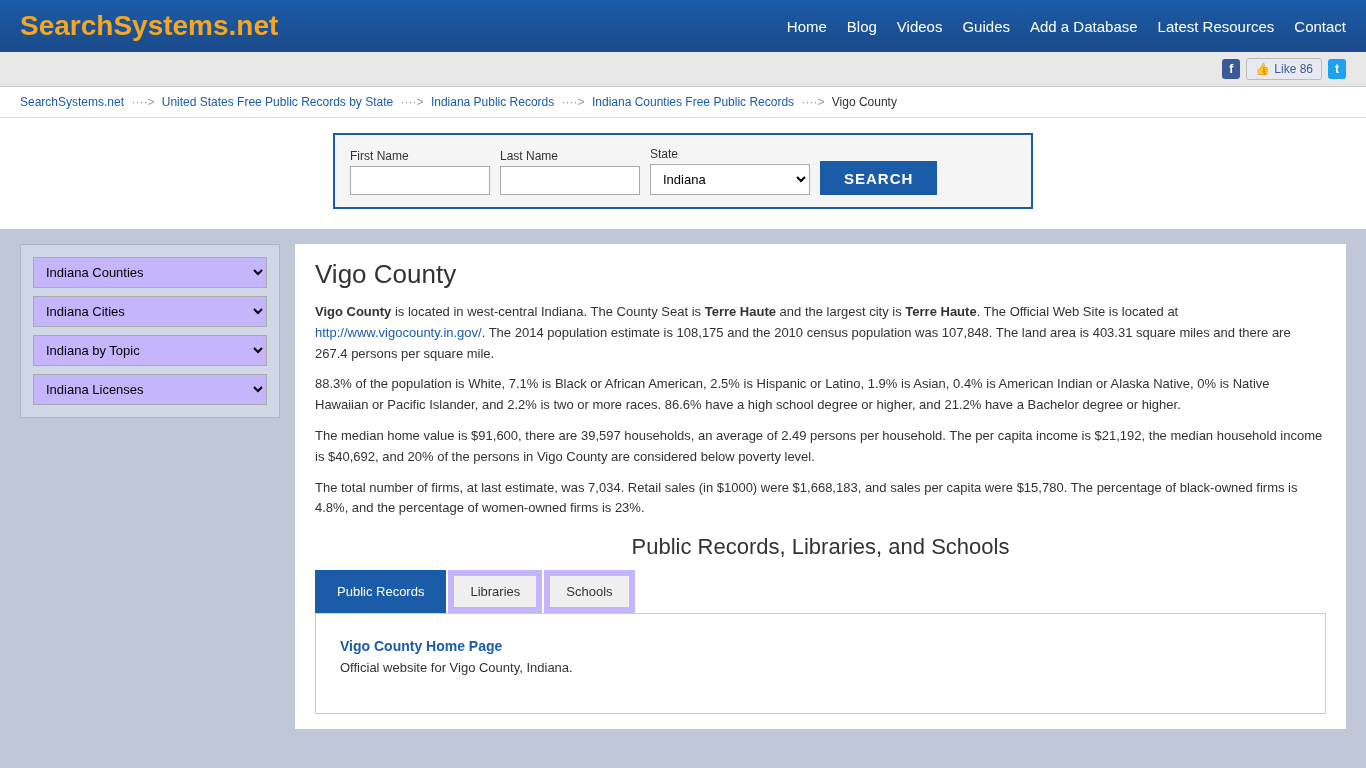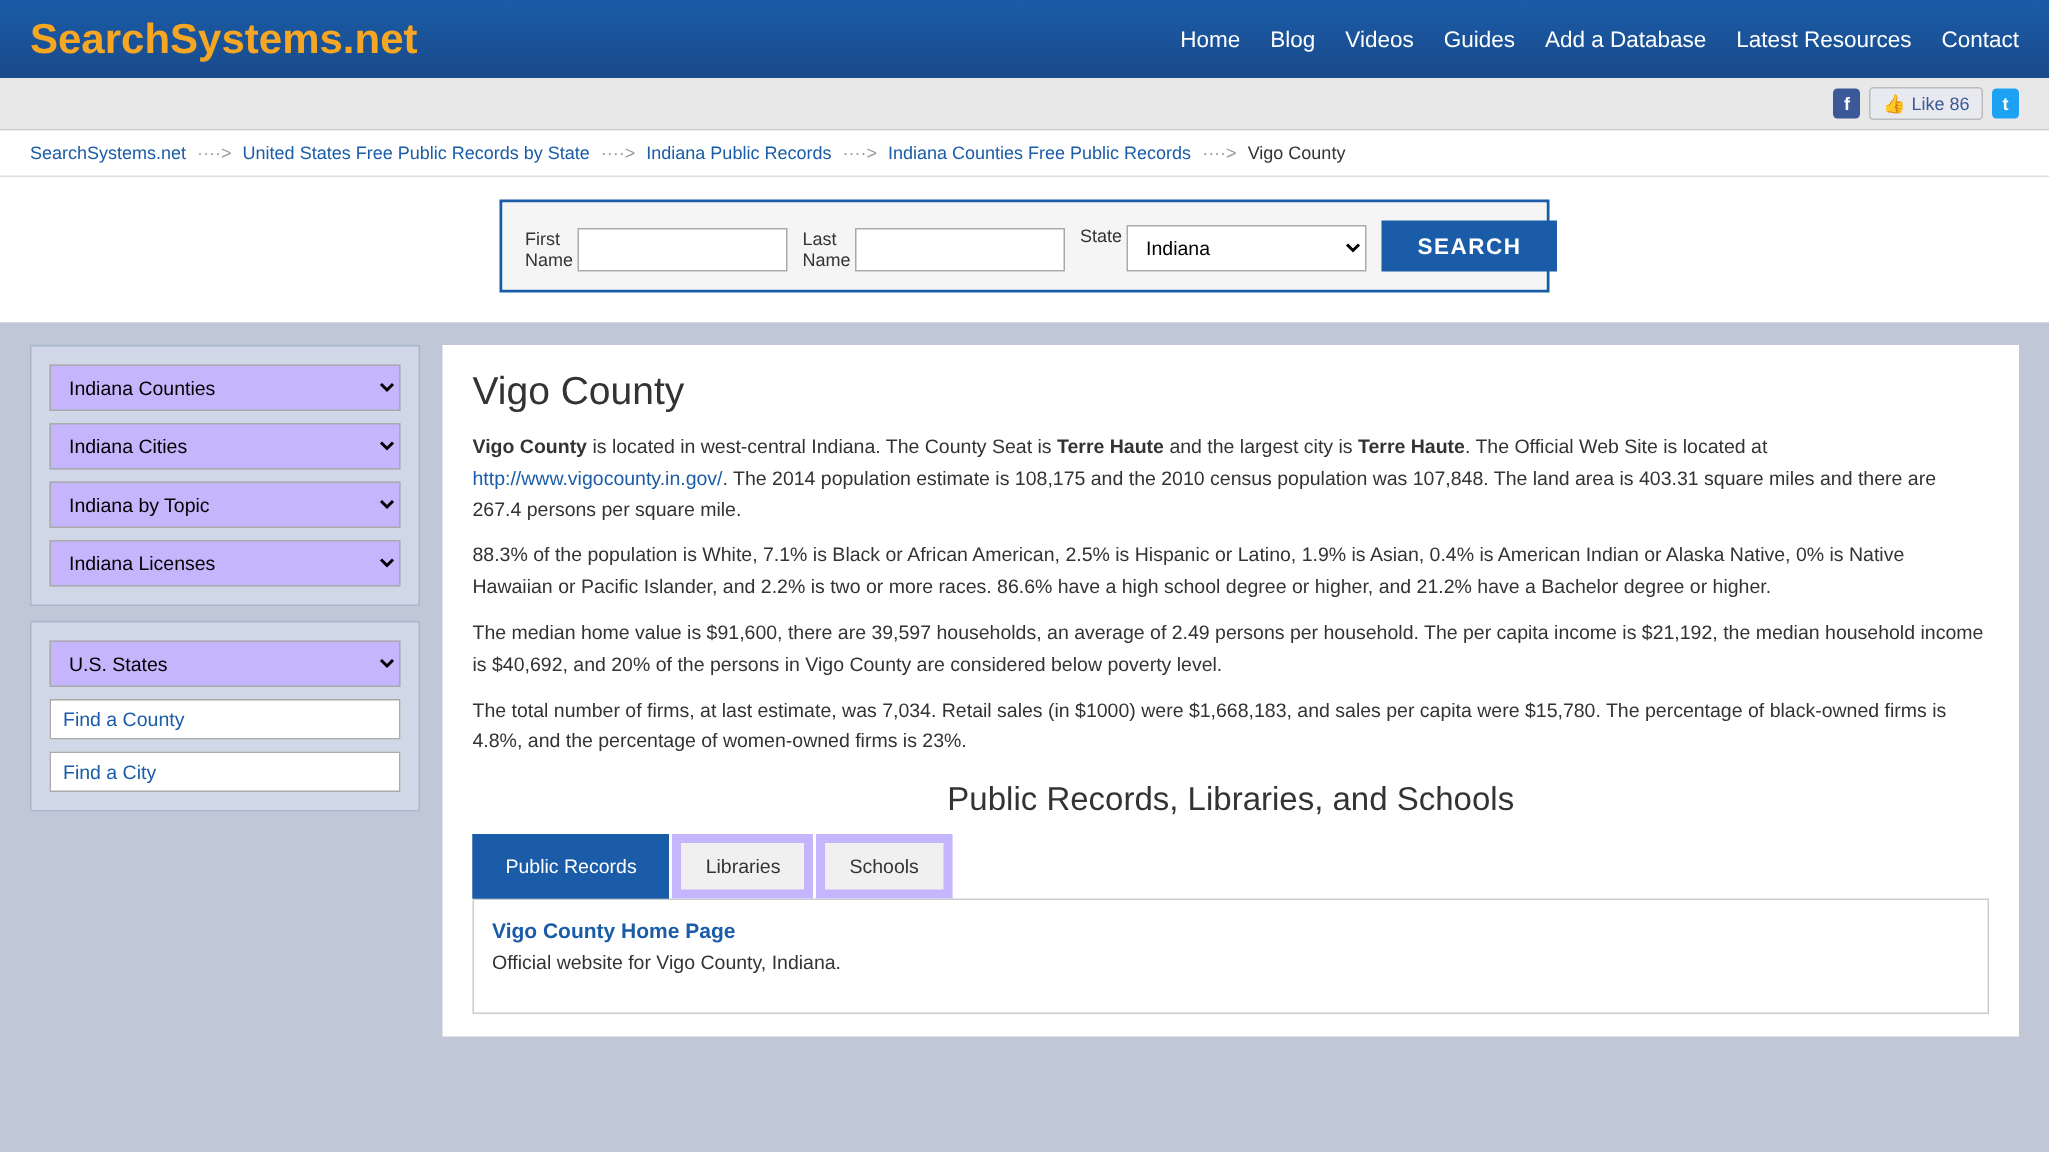--- a/index.html
+++ b/index.html
@@ -112,21 +112,21 @@
       text-align: right;
       line-height: 1.3;
     }
     #search-fields {
       display: flex;
       align-items: flex-end;
       gap: 10px;
       padding: 12px 15px;
       background: #f5f5f5;
     }
-    .field-group { display: flex; flex-direction: row; gap: 3px; }
+    .field-group { display: flex; flex-direction: column; gap: 3px; }
     .field-group label { font-size: 12px; color: #333; }
     .field-group input {
       border: 1px solid #aaa;
       padding: 6px 8px;
       font-size: 13px;
       width: 140px;
     }
     .field-group select {
       border: 1px solid #aaa;
       padding: 6px 8px;
@@ -233,21 +233,21 @@
       color: #333;
       margin-right: 2px;
     }
     .tab.active {
       background: #1a5ca8;
       color: white;
       border-color: #1a5ca8;
     }
     .tab-content {
       border: 1px solid #ccc;
-      padding: 12px;
+      padding: 24px;
       background: white;
     }
     .tab-content a {
       font-size: 14px;
       font-weight: bold;
       color: #1a5ca8;
       text-decoration: none;
     }
     .tab-content p { font-size: 12px; color: #555; margin-top: 4px; }
   </style>
@@ -315,25 +315,20 @@
 
 <div id="main-layout">
 
   <div id="sidebar">
     <div class="sidebar-box">
       <select><option>Indiana Counties</option></select>
       <select><option>Indiana Cities</option></select>
       <select><option>Indiana by Topic</option></select>
       <select><option>Indiana Licenses</option></select>
     </div>
-    <div class="sidebar-box">
-      <select><option>U.S. States</option></select>
-      <a class="sidebar-link">Find a County</a>
-      <a class="sidebar-link">Find a City</a>
-    </div>
   </div>
 
   <div id="content">
     <h1>Vigo County</h1>
 
     <p>
       <strong>Vigo County</strong>
       is located in west-central Indiana. The County Seat is <strong>Terre Haute</strong> and the largest city is <strong>Terre Haute</strong>. The Official Web Site is located at <a>http://www.vigocounty.in.gov/</a>. The 2014 population estimate is 108,175 and the 2010 census population was 107,848. The land area is 403.31 square miles and there are 267.4 persons per square mile.
     </p>
 

